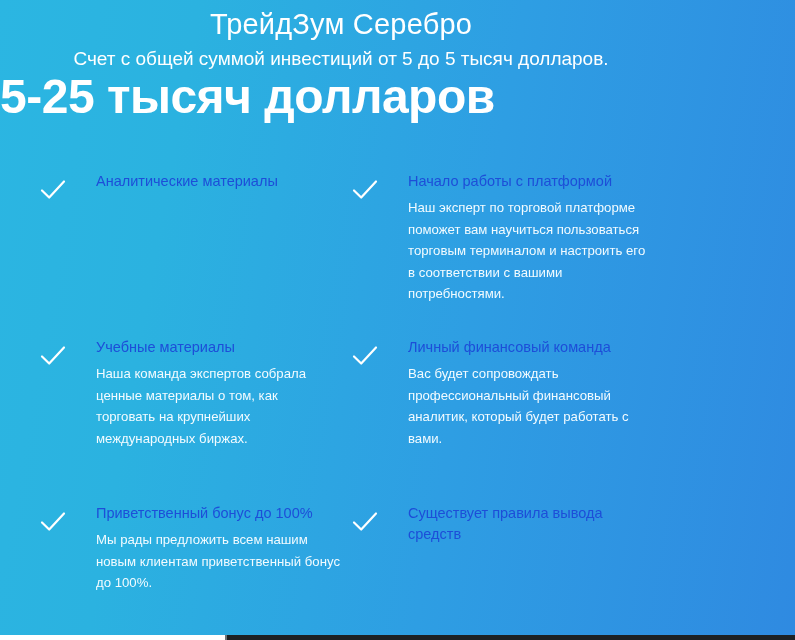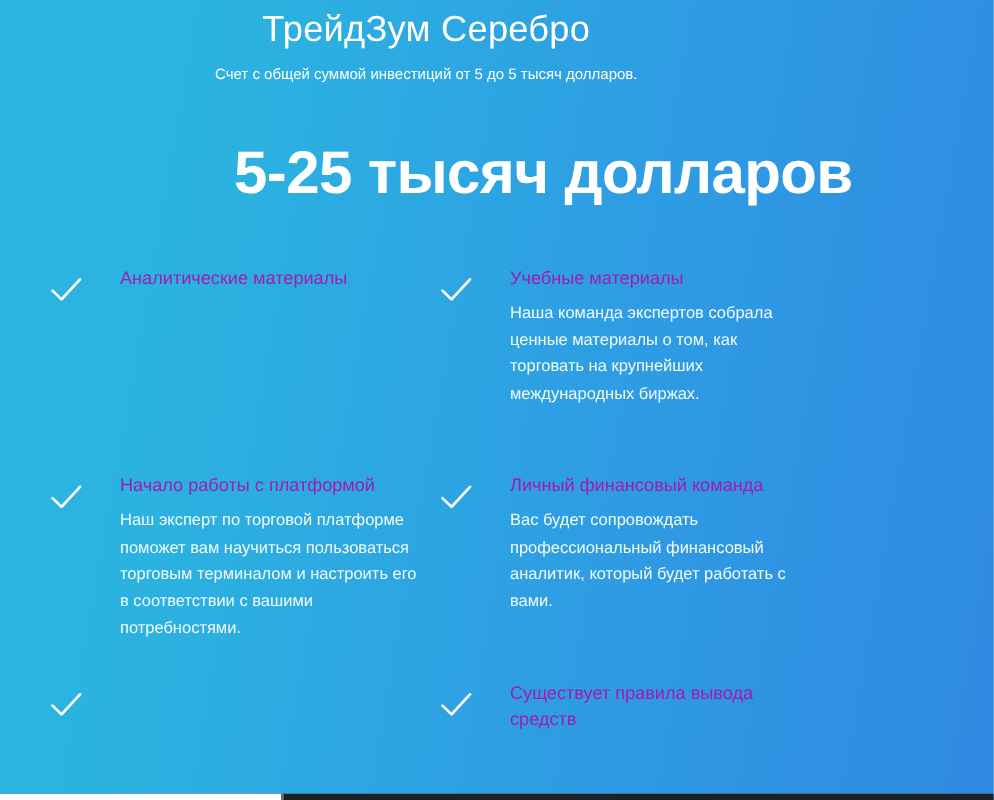--- a/index.html
+++ b/index.html
@@ -34,35 +34,34 @@
 
   .plan-title {
     font-size: 29px;
     font-weight: 400;
     line-height: 36px;
     letter-spacing: 0.2px;
     color: #ffffff;
   }
 
   .plan-subtitle {
-    font-size: 12px;
+    font-size: 19px;
     font-weight: 400;
     line-height: 20px;
     color: #ffffff;
     margin-top: 7px;
   }
 
   .headline {
-    text-align: right;
+    text-align: left;
     font-size: 48px;
     font-weight: 700;
     line-height: 56px;
     letter-spacing: -0.5px;
     color: #ffffff;
-    margin-top: 42px;
   }
 
   
   .features {
     margin-top: 46px;
     display: grid;
     grid-template-columns: 1fr 1fr;
     column-gap: 10px;
     row-gap: 0;
     padding: 0 30px 0 38px;
@@ -88,21 +87,21 @@
   }
 
   .check-icon svg { display:block; width:30px; height:30px; }
 
   .feature .body { flex: 1 1 auto; min-width: 0; }
 
   .feature-title {
     font-size: 14.5px;
     font-weight: 400;
     line-height: 21px;
-    color: #a21caf;
+    color: #1d4ed8;
     margin-bottom: 5px;
   }
 
   .feature-text {
     font-size: 13.2px;
     font-weight: 400;
     line-height: 21.5px;
     color: #f2fbff;
     max-width: 290px;
   }
@@ -155,48 +154,48 @@
           <svg viewBox="0 0 30 30" xmlns="http://www.w3.org/2000/svg">
             <path d="M4 15.5 L11.2 22.5 L26 6.5" fill="none" stroke="#ffffff" stroke-width="2.2" stroke-linecap="round" stroke-linejoin="round"></path>
           </svg>
         </span>
       </div>
       <div class="body">
         <div class="feature-title">Аналитические материалы</div>
       </div>
     </div>
 
+    <div class="feature col-left">
+      <div class="check-wrap">
+        <span class="check-icon">
+          <svg viewBox="0 0 30 30" xmlns="http://www.w3.org/2000/svg">
+            <path d="M4 15.5 L11.2 22.5 L26 6.5" fill="none" stroke="#ffffff" stroke-width="2.2" stroke-linecap="round" stroke-linejoin="round"></path>
+          </svg>
+        </span>
+      </div>
+      <div class="body">
+        <div class="feature-title">Начало работы с платформой</div>
+        <div class="feature-text">Наш эксперт по торговой платформе поможет вам научиться пользоваться торговым терминалом и настроить его в соответствии с вашими потребностями.</div>
+      </div>
+    </div>
+
     <div class="feature col-right">
       <div class="check-wrap">
         <span class="check-icon">
           <svg viewBox="0 0 30 30" xmlns="http://www.w3.org/2000/svg">
             <path d="M4 15.5 L11.2 22.5 L26 6.5" fill="none" stroke="#ffffff" stroke-width="2.2" stroke-linecap="round" stroke-linejoin="round"></path>
           </svg>
         </span>
       </div>
       <div class="body">
         <div class="feature-title">Учебные материалы</div>
         <div class="feature-text">Наша команда экспертов собрала ценные материалы о том, как торговать на крупнейших международных биржах.</div>
       </div>
     </div>
 
-    <div class="feature col-left">
-      <div class="check-wrap">
-        <span class="check-icon">
-          <svg viewBox="0 0 30 30" xmlns="http://www.w3.org/2000/svg">
-            <path d="M4 15.5 L11.2 22.5 L26 6.5" fill="none" stroke="#ffffff" stroke-width="2.2" stroke-linecap="round" stroke-linejoin="round"></path>
-          </svg>
-        </span>
-      </div>
-      <div class="body">
-        <div class="feature-title">Начало работы с платформой</div>
-        <div class="feature-text">Наш эксперт по торговой платформе поможет вам научиться пользоваться торговым терминалом и настроить его в соответствии с вашими потребностями.</div>
-      </div>
-    </div>
-
     <div class="feature col-right">
       <div class="check-wrap">
         <span class="check-icon">
           <svg viewBox="0 0 30 30" xmlns="http://www.w3.org/2000/svg">
             <path d="M4 15.5 L11.2 22.5 L26 6.5" fill="none" stroke="#ffffff" stroke-width="2.2" stroke-linecap="round" stroke-linejoin="round"></path>
           </svg>
         </span>
       </div>
       <div class="body">
         <div class="feature-title">Личный финансовый команда</div>
@@ -204,20 +203,24 @@
       </div>
     </div>
 
     <div class="feature col-left">
       <div class="check-wrap">
         <span class="check-icon">
           <svg viewBox="0 0 30 30" xmlns="http://www.w3.org/2000/svg">
             <path d="M4 15.5 L11.2 22.5 L26 6.5" fill="none" stroke="#ffffff" stroke-width="2.2" stroke-linecap="round" stroke-linejoin="round"></path>
           </svg>
         </span>
+      </div>
+      <div class="body">
+        <div class="feature-title">Приветственный бонус до 100%</div>
+        <div class="feature-text">Мы рады предложить всем нашим новым клиентам приветственный бонус до 100%.</div>
       </div>
     </div>
 
     <div class="feature col-right">
       <div class="check-wrap">
         <span class="check-icon">
           <svg viewBox="0 0 30 30" xmlns="http://www.w3.org/2000/svg">
             <path d="M4 15.5 L11.2 22.5 L26 6.5" fill="none" stroke="#ffffff" stroke-width="2.2" stroke-linecap="round" stroke-linejoin="round"></path>
           </svg>
         </span>

